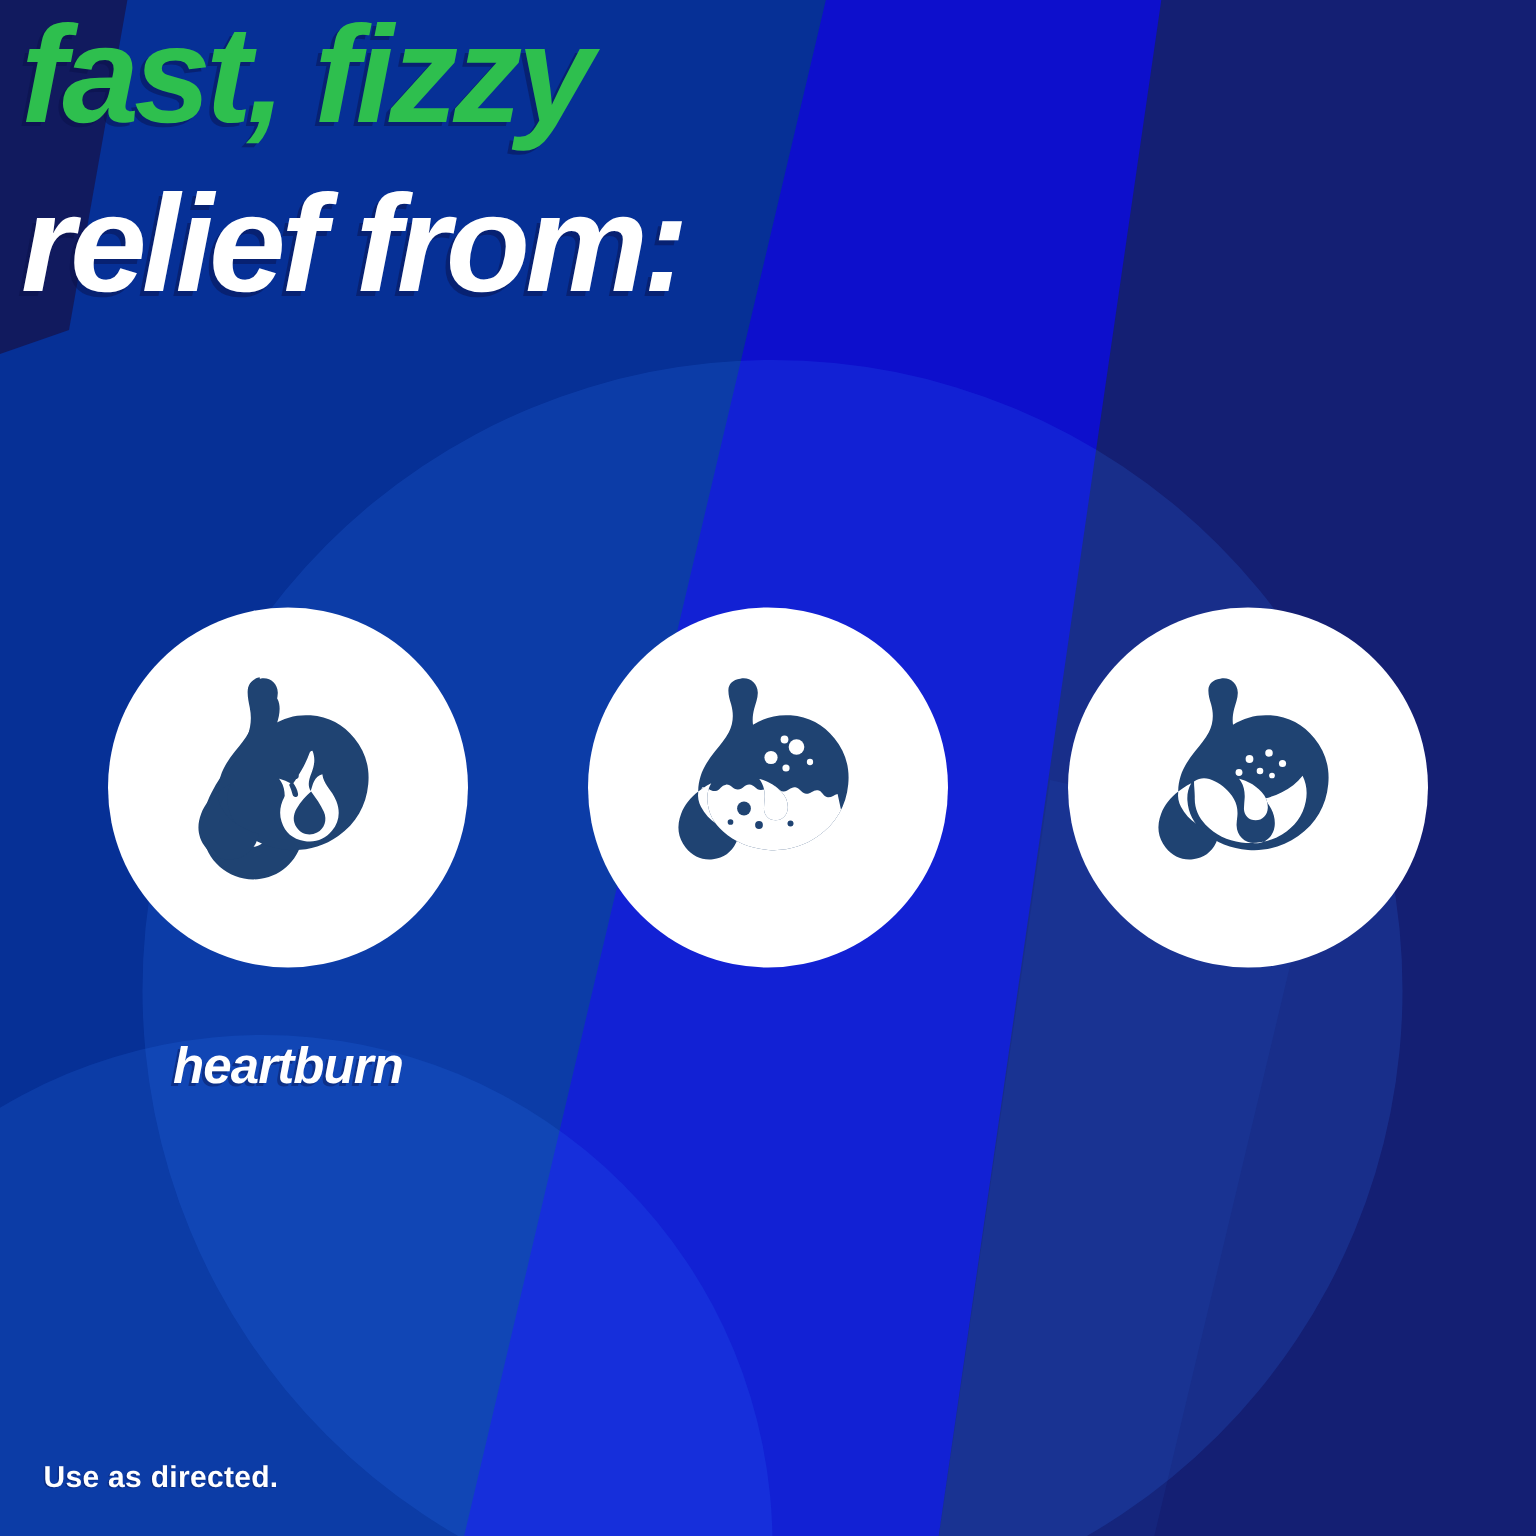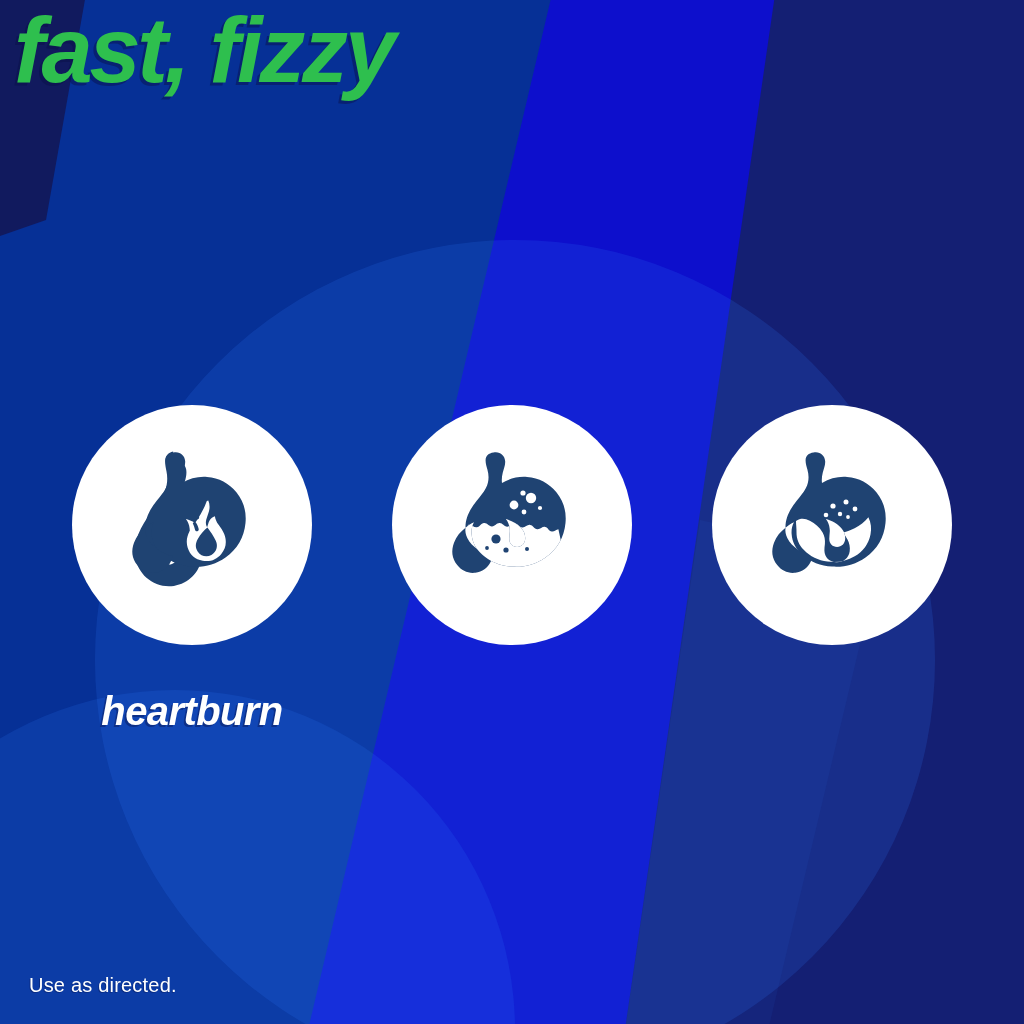--- a/index.html
+++ b/index.html
@@ -74,35 +74,35 @@
     display: flex;
     align-items: center;
     justify-content: center;
   }
   .disc svg { display: block; }
   .symptom-label {
     margin-top: 44px;
     color: #ffffff;
     font-weight: 700;
     font-style: italic;
-    font-size: 40px;
+    font-size: 34px;
     line-height: 45px;
     letter-spacing: -0.6px;
     text-align: center;
     text-shadow: -2px 2px 0 rgba(8,16,70,0.40);
     max-width: 310px;
   }
 
   
   .footnote {
     position: absolute;
     left: 29px;
     bottom: 27px;
     color: #ffffff;
-    font-weight: 400;
+    font-weight: 700;
     font-size: 20px;
     letter-spacing: 0.2px;
     text-shadow: -1px 1px 0 rgba(8,16,70,0.35);
   }
 </style>
 </head>
 <body>
 
 <div id="poster">
 
@@ -127,20 +127,21 @@
       <circle cx="175" cy="1030" r="340" fill="#2e7bff" opacity="0.16"></circle>
 
       <polygon points="620,1064 700,520 880,560 760,1064" fill="#2e7bff" opacity="0.07"></polygon>
     </g>
   </svg>
 
   <div class="content">
 
     <div class="headline">
       <div class="headline-line green">fast, fizzy</div>
+      <div class="headline-line white">relief from:</div>
     </div>
 
     <div class="symptoms">
 
       <div class="symptom">
         <div class="disc">
           <svg width="160" height="160" viewBox="0 0 160 160">
             <path fill="#1f4372" d="M58.5 16.5c5.6-1.4 10.6 2.2 11.6 7.6 0.9 4.6-0.2 9.2-1.6 13.6
                      -1.6 4.9-2.6 9.8-2.2 15 0.4 4.7-0.2 9.2-1.9 13.6
                      -2.3 6-6.1 11-9.7 16.2-4.3 6.2-8.5 12.5-10.5 19.9

